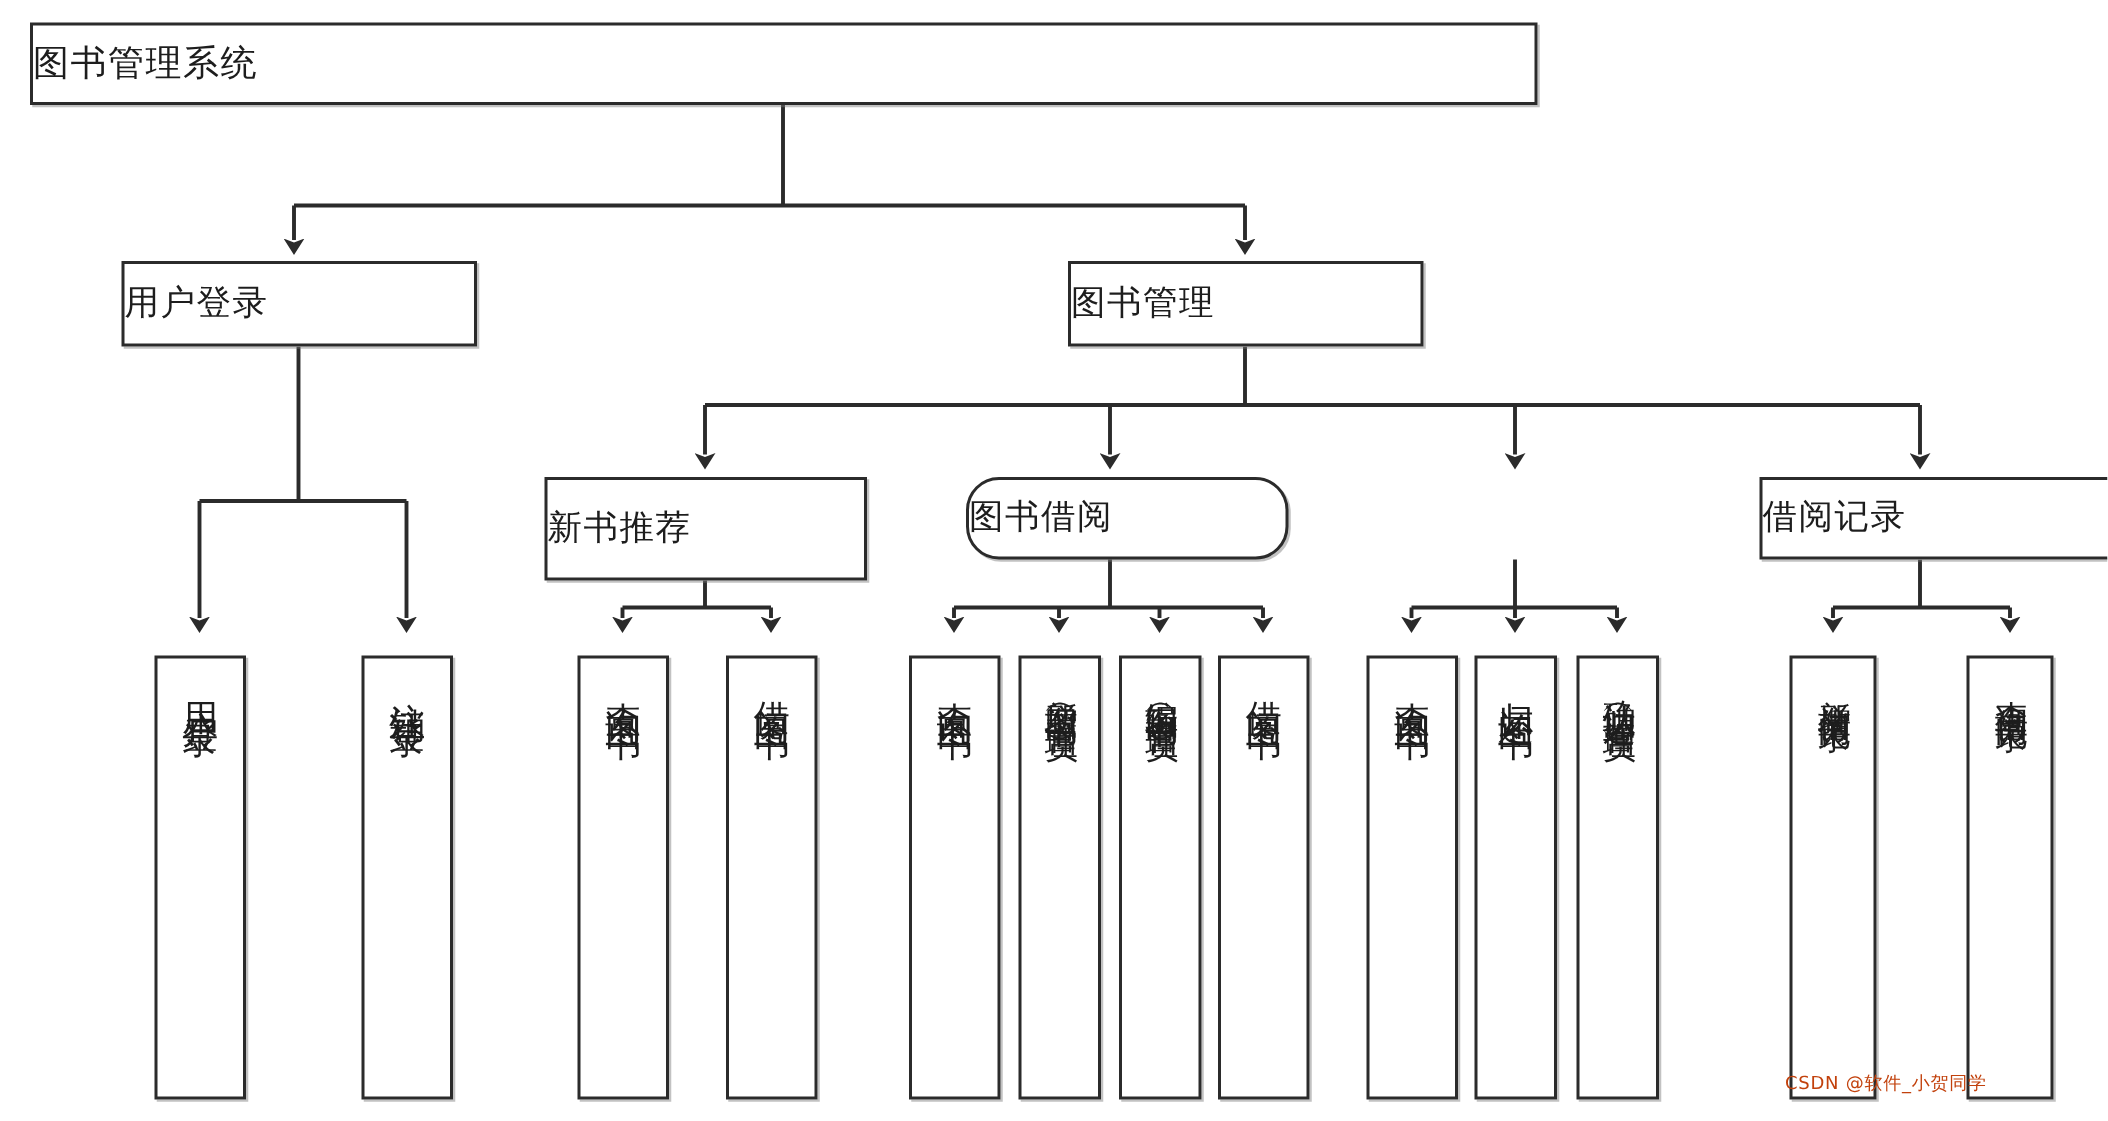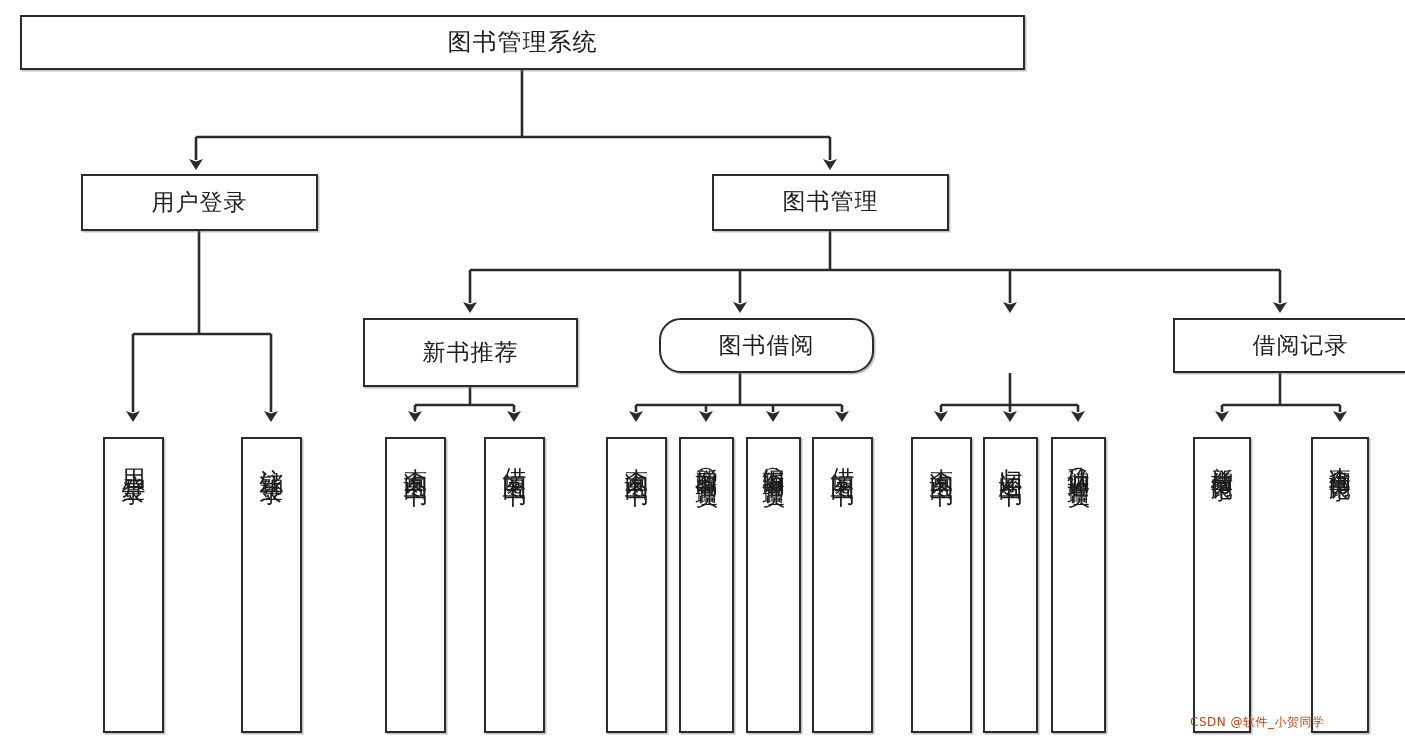--- a/index.html
+++ b/index.html
@@ -21,21 +21,21 @@
     width:1405px;height:747px;
     pointer-events:none;
   }
   .node{
     position:absolute;
     box-sizing:border-box;
     border:2px solid #2b2b2b;
     background:#ffffff;
     display:flex;
     align-items:center;
-    justify-content:center;
+    justify-content:flex-start;
     box-shadow:1.5px 1.5px 0 rgba(120,120,120,0.45);
   }
   .node .label{
     display:block;
     text-align:center;
     letter-spacing:1px;
     color:#1d1d1d;
     line-height:1.15;
     white-space:nowrap;
   }
@@ -135,21 +135,21 @@
   <div class="node horiz" style="left:81px;top:174px;width:237px;height:57px;">
     <span class="label">用户登录</span>
   </div>
   <div class="node horiz" style="left:712px;top:174px;width:237px;height:57px;font-family:Liberation Serif, serif;">
     <span class="label">图书管理</span>
   </div>
 
   <div class="node horiz" style="left:363px;top:318px;width:215px;height:69px;">
     <span class="label">新书推荐</span>
   </div>
-  <div class="node horiz" style="left:659px;top:318px;width:215px;height:55px;border-radius:22px;">
+  <div class="node horiz" style="left:644px;top:318px;width:215px;height:55px;border-radius:22px;">
     <span class="label">图书借阅</span>
   </div>
   <div class="node horiz" style="left:1173px;top:318px;width:255px;height:55px;">
     <span class="label">借阅记录</span>
   </div>
 
   <div class="node vert" style="left:103px;top:437px;width:61px;height:296px;">
     <span class="label">用户登录</span>
   </div>
   <div class="node vert" style="left:241px;top:437px;width:61px;height:296px;">

